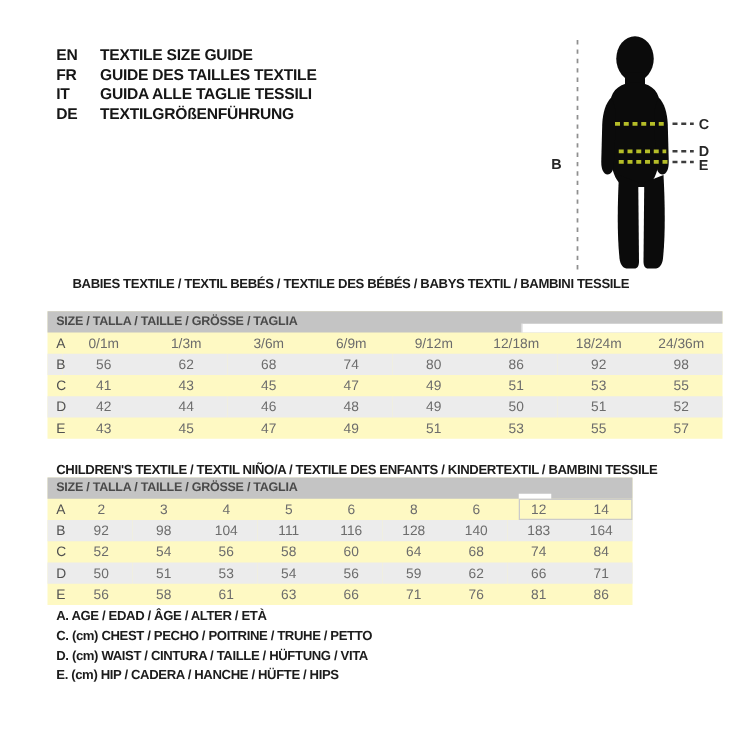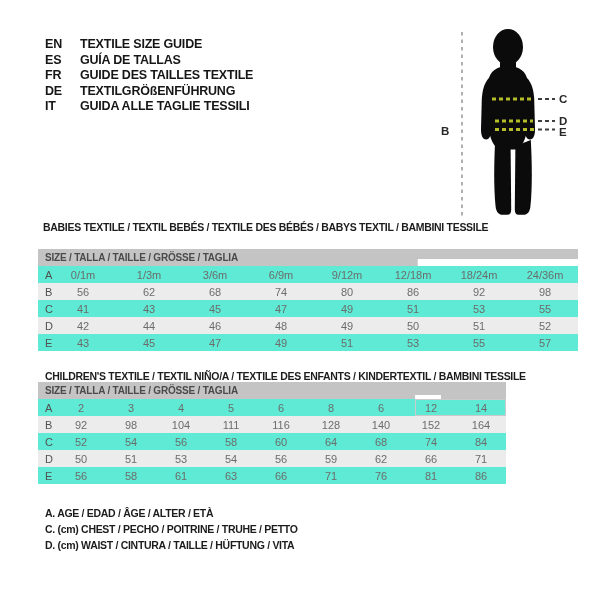--- a/index.html
+++ b/index.html
@@ -11,26 +11,26 @@
 
   
   .lang-list { left:45px; top:37px; }
   .lang-row  { height:15.5px; line-height:15.5px; font-weight:700; font-size:12.5px;
                color:#161616; letter-spacing:-0.2px; white-space:nowrap; }
   .lang-code { display:inline-block; width:35px; }
 
   
   .section-title { font-weight:700; font-size:10.5px; color:#1c1c1c;
                    letter-spacing:-0.3px; white-space:nowrap; }
-  .legend { left:45px; top:506px; }
+  .legend { left:45px; top:486px; }
   .legend-row { height:15.8px; line-height:15.8px; font-weight:700; font-size:10.5px;
                 color:#1c1c1c; letter-spacing:-0.3px; white-space:nowrap; }
 
   
-  .table-wrap { background:#5eead4; }
+  .table-wrap { background:#fef9c3; }
   .table-headbar { height:17px; line-height:17px; background:#c4c4c4; color:#4a4a4a;
                    font-size:10px; font-weight:700; padding-left:7px; letter-spacing:-0.2px;
                    box-sizing:border-box; position:relative; z-index:1; }
   table.size-table { border-collapse:collapse; table-layout:fixed; width:100%; position:relative; z-index:1; }
   .size-table td { height:17px; padding:0; font-size:11px; color:#6c6c6c; text-align:center;
                    vertical-align:middle; overflow:visible; white-space:nowrap; }
   .size-table td.rowlabel { text-align:left; padding-left:7px; color:#515151; }
   .size-table tr.alt { background:#ececec; }
 
   
@@ -43,24 +43,23 @@
   
   .fig-label { font:700 11.5px "Liberation Sans", sans-serif; fill:#272727; }
 </style>
 </head>
 <body>
 
 <div class="canvas">
 
   <div class="abs lang-list">
       <div class="lang-row"><span class="lang-code">EN</span><span class="lang-label">TEXTILE SIZE GUIDE</span></div>
-      <div class="lang-row"><span class="lang-code">ES</span><span class="lang-label">GUÍA DE TALLAS</span></div>
       <div class="lang-row"><span class="lang-code">FR</span><span class="lang-label">GUIDE DES TAILLES TEXTILE</span></div>
+      <div class="lang-row"><span class="lang-code">IT</span><span class="lang-label">GUIDA ALLE TAGLIE TESSILI</span></div>
       <div class="lang-row"><span class="lang-code">DE</span><span class="lang-label">TEXTILGRÖßENFÜHRUNG</span></div>
-      <div class="lang-row"><span class="lang-code">IT</span><span class="lang-label">GUIDA ALLE TAGLIE TESSILI</span></div>
     </div>
 
   <svg class="abs" style="left:440px; top:20px;" width="150" height="210" viewBox="0 0 150 210">
 
     <line x1="22" y1="12" x2="22" y2="198" stroke="#8f8f8f" stroke-width="1.4" stroke-dasharray="3.5 4"></line>
     <text class="fig-label" x="1" y="115">B</text>
 
     <g fill="#0b0b0b">
       <ellipse cx="68" cy="27" rx="15" ry="18"></ellipse>
       <rect x="60" y="38" width="16" height="11"></rect>
@@ -77,21 +76,21 @@
 
     <line x1="55" y1="101" x2="93" y2="101" stroke="#b5bd28" stroke-width="3" stroke-dasharray="4 3"></line>
     <line x1="98" y1="101" x2="115" y2="101" stroke="#3d3d3d" stroke-width="2" stroke-dasharray="4 3"></line>
     <text class="fig-label" x="119" y="105">D</text>
 
     <line x1="55" y1="109.5" x2="94" y2="109.5" stroke="#b5bd28" stroke-width="3" stroke-dasharray="4 3"></line>
     <line x1="98" y1="109.5" x2="115" y2="109.5" stroke="#3d3d3d" stroke-width="2" stroke-dasharray="4 3"></line>
     <text class="fig-label" x="119" y="116">E</text>
   </svg>
 
-  <div class="abs section-title" style="left:43px; top:221px;text-align:center;">BABIES TEXTILE / TEXTIL BEBÉS / TEXTILE DES BÉBÉS / BABYS TEXTIL / BAMBINI TESSILE</div>
+  <div class="abs section-title" style="left:58px; top:221px;text-align:center;">BABIES TEXTILE / TEXTIL BEBÉS / TEXTILE DES BÉBÉS / BABYS TEXTIL / BAMBINI TESSILE</div>
 
   <div class="abs table-wrap" style="left:38px; top:249px; width:540px;">
     <div class="table-headbar">SIZE / TALLA / TAILLE / GRÖSSE / TAGLIA</div>
     <table class="size-table">
       <colgroup>
           <col style="width:12px">
           <col>
           <col>
           <col>
           <col>
@@ -193,21 +192,21 @@
           </tr>
           <tr class="alt">
             <td class="rowlabel">B</td>
             <td>92</td>
             <td>98</td>
             <td>104</td>
             <td>111</td>
             <td>116</td>
             <td>128</td>
             <td>140</td>
-            <td>152</td>
+            <td>183</td>
             <td>164</td>
           </tr>
           <tr>
             <td class="rowlabel">C</td>
             <td>52</td>
             <td>54</td>
             <td>56</td>
             <td>58</td>
             <td>60</td>
             <td>64</td>
@@ -242,15 +241,16 @@
         </tbody>
     </table>
     <div class="abs children-notch"></div>
     <div class="abs children-box"></div>
   </div>
 
   <div class="abs legend">
       <div class="legend-row">A. AGE / EDAD / ÂGE / ALTER / ETÀ</div>
       <div class="legend-row">C. (cm) CHEST / PECHO / POITRINE / TRUHE / PETTO</div>
       <div class="legend-row">D. (cm) WAIST / CINTURA / TAILLE / HÜFTUNG / VITA</div>
+      <div class="legend-row">E. (cm) HIP / CADERA / HANCHE / HÜFTE / HIPS</div>
     </div>
 
 </div>
 
 </body></html>

